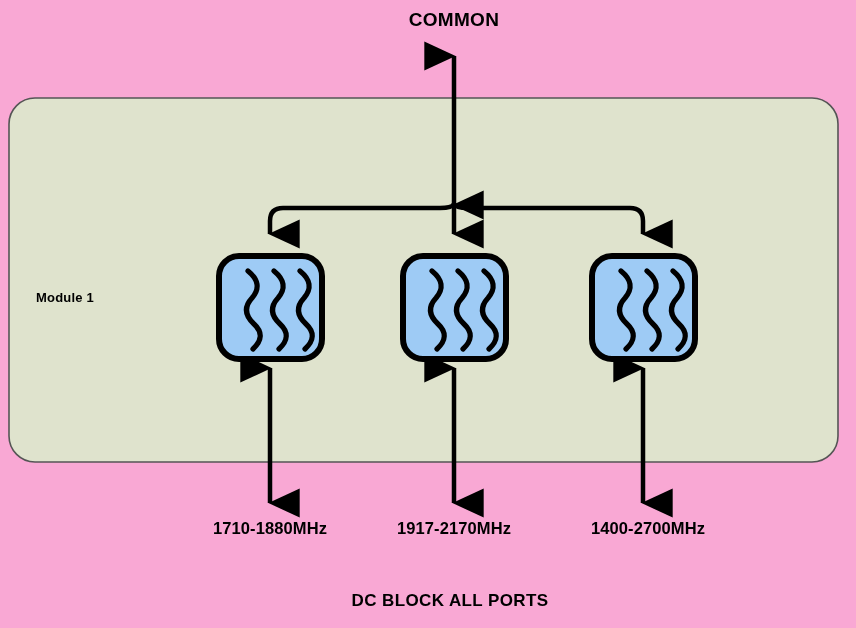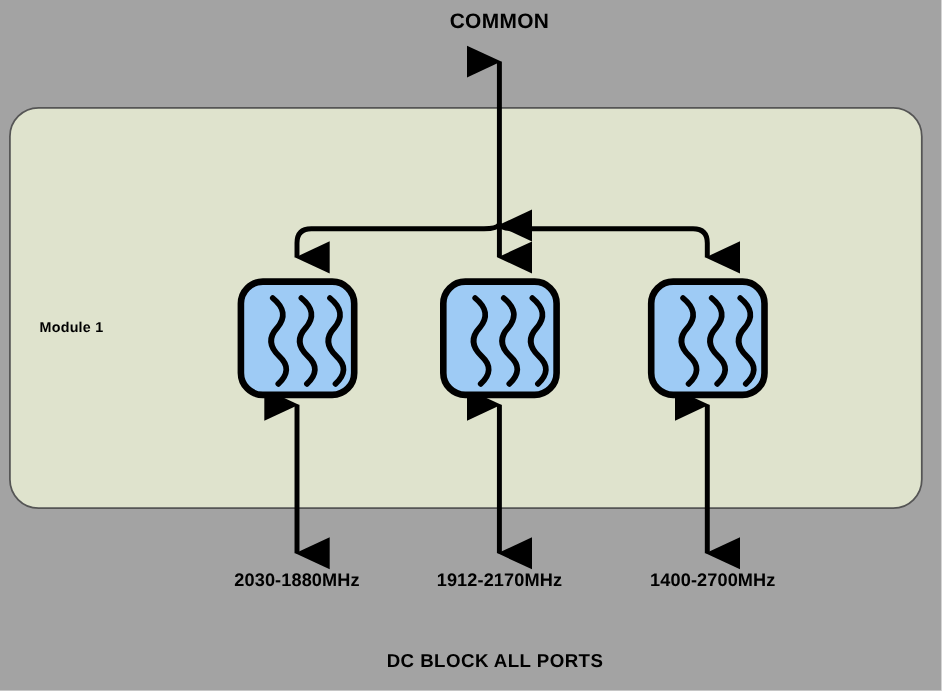--- a/index.html
+++ b/index.html
@@ -7,21 +7,21 @@
     padding: 0;
     background: #ffffff;
   }
   body {
     font-family: "Liberation Sans", sans-serif;
   }
   #stage {
     position: relative;
     width: 856px;
     height: 628px;
-    background: #a3a3a3;
+    background: #f9a8d4;
     overflow: hidden;
   }
   #diagram-svg {
     position: absolute;
     left: 0;
     top: 0;
     width: 856px;
     height: 628px;
   }
   .lbl {
@@ -118,21 +118,21 @@
         <path d="M647 271 q16 13 4 27 q-12 13 2 26 q13 12 -1 25"></path>
         <path d="M673 271 q16 13 4 27 q-12 13 2 26 q13 12 -1 25"></path>
       </g>
     </g>
   </svg>
 
   <div class="lbl" id="common-label">COMMON</div>
 
   <div class="lbl" id="module-label">Module 1</div>
 
-  <div class="lbl band-label" id="band-label-0">2030-1880MHz</div>
+  <div class="lbl band-label" id="band-label-0">1710-1880MHz</div>
 
-  <div class="lbl band-label" id="band-label-1">1912-2170MHz</div>
+  <div class="lbl band-label" id="band-label-1">1917-2170MHz</div>
 
   <div class="lbl band-label" id="band-label-2">1400-2700MHz</div>
 
   <div class="lbl" id="footer-note">DC BLOCK ALL PORTS</div>
 
 </div>
 
 </body></html>

